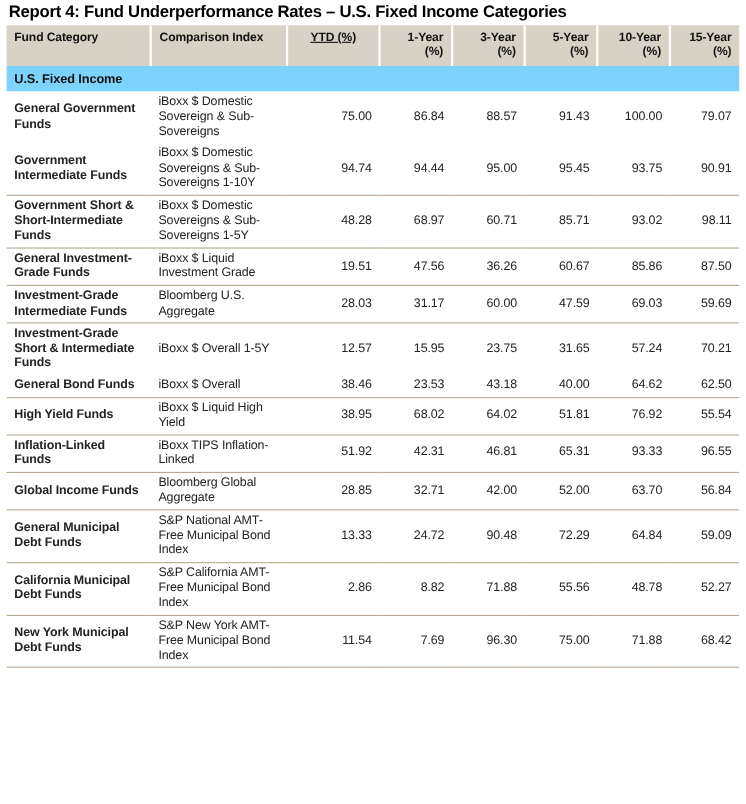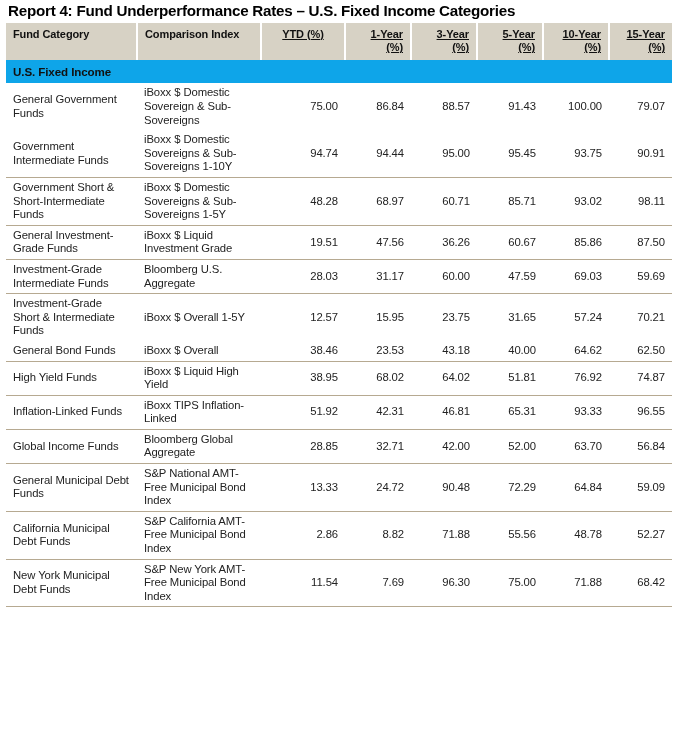--- a/index.html
+++ b/index.html
@@ -53,44 +53,44 @@
     font-size: 11px;
     color: #111111;
     padding: 5px 7px 5px 7px;
     vertical-align: top;
     line-height: 13.4px;
     border-right: 2px solid #ffffff;
     letter-spacing: -0.1px;
   }
   thead th:last-child { border-right: none; }
   thead th.left { text-align: left; }
-  thead th.right { text-align: right; text-decoration: underline; }
+  thead th.right { text-align: right; }
   thead th.ctr { text-align: center; text-decoration: underline; }
 
   
   tr.section td {
-    background: #0ea5e9;
+    background: #7dd3fc;
     font-weight: bold;
     font-size: 11.6px;
     color: #111111;
     padding: 5px 7px 5px 7px;
     letter-spacing: -0.1px;
   }
 
   
   tbody td {
     padding: 3px 7px 3px 7px;
     vertical-align: middle;
     line-height: 13.6px;
     color: #232323;
     letter-spacing: -0.1px;
   }
   tbody tr.data td { border-bottom: 1px solid #b6a991; }
   tbody tr.data.nb td { border-bottom: none; }
-  td.cat { text-align: left; }
+  td.cat { text-align: left; font-weight: bold; }
   td.idx { text-align: left; }
   td.num { text-align: right; font-variant-numeric: tabular-nums; }
 </style>
 </head>
 <body>
 
 <div class="page">
 
   <div class="report-title">Report 4: Fund Underperformance Rates – U.S. Fixed Income Categories</div>
 
@@ -192,21 +192,21 @@
           <td class="num">62.50</td>
         </tr>
         <tr class="data">
           <td class="cat">High Yield Funds</td>
           <td class="idx">iBoxx $ Liquid High Yield</td>
           <td class="num">38.95</td>
           <td class="num">68.02</td>
           <td class="num">64.02</td>
           <td class="num">51.81</td>
           <td class="num">76.92</td>
-          <td class="num">74.87</td>
+          <td class="num">55.54</td>
         </tr>
         <tr class="data">
           <td class="cat">Inflation-Linked Funds</td>
           <td class="idx">iBoxx TIPS Inflation-Linked</td>
           <td class="num">51.92</td>
           <td class="num">42.31</td>
           <td class="num">46.81</td>
           <td class="num">65.31</td>
           <td class="num">93.33</td>
           <td class="num">96.55</td>

